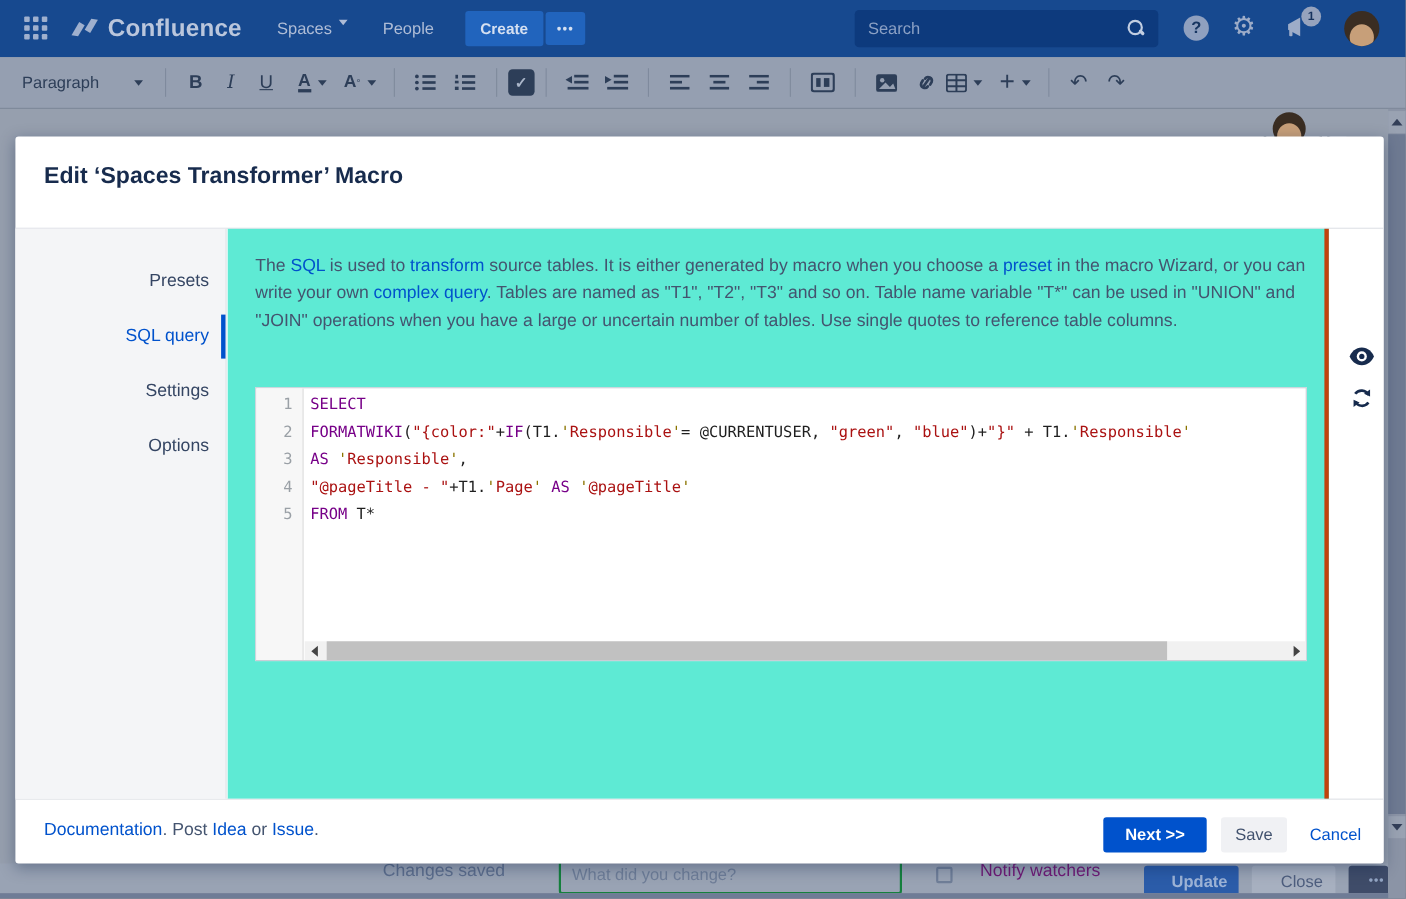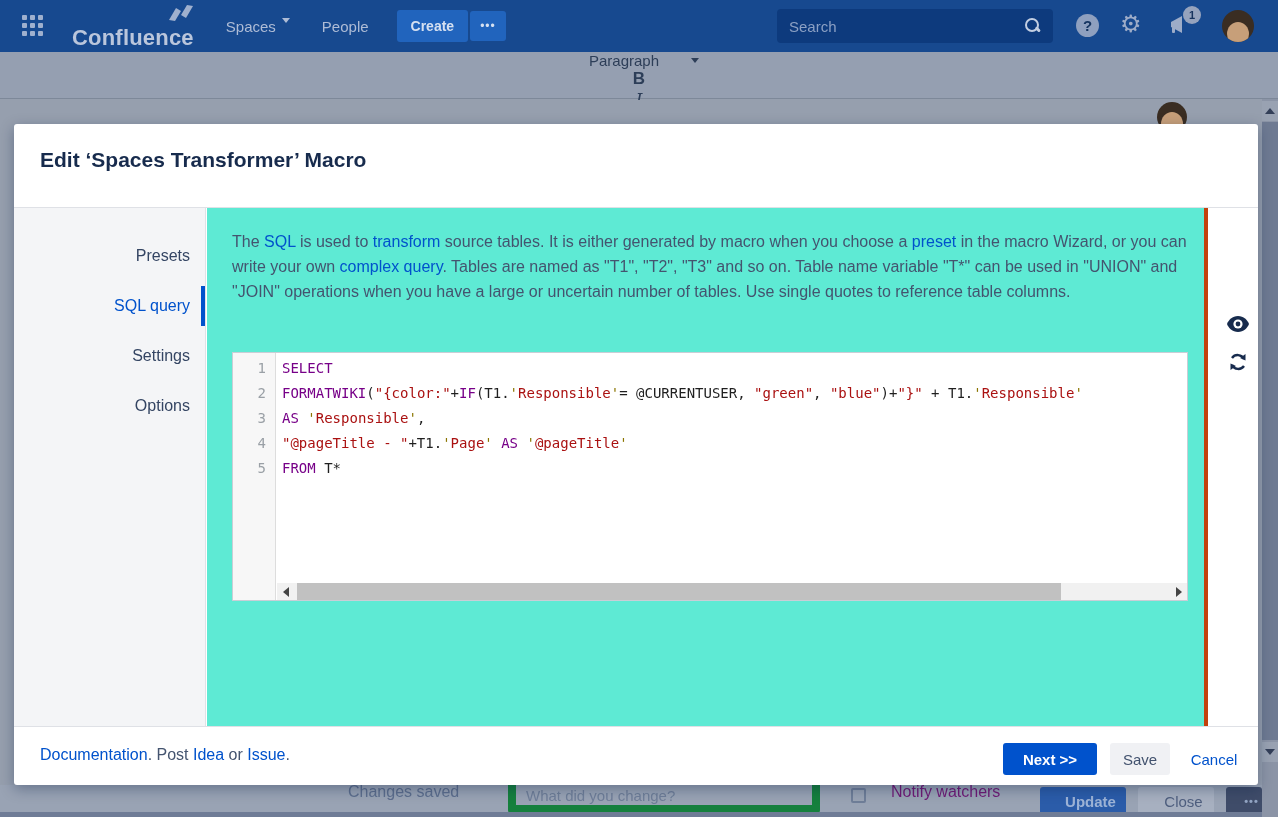--- a/index.html
+++ b/index.html
@@ -6,21 +6,21 @@
   body { background:#444; }
   #app { position:relative; width:1278px; height:817px; overflow:hidden;
          font-family:"Liberation Sans", sans-serif; background:#969fae; }
 
   
   .hdr { position:absolute; left:0; top:0; width:1278px; height:52px; background:#17498f;
          display:flex; align-items:center; color:#b6c3da; }
   .hdr-grid { width:22px; height:22px; margin-left:22px; display:grid;
               grid-template-columns:repeat(3,5px); grid-template-rows:repeat(3,5px); gap:3px; }
   .hdr-grid span { background:#9fb0ce; border-radius:1px; }
-  .logo { display:flex; align-items:flex-end; margin-left:20px;flex-direction:column; }
+  .logo { display:flex; align-items:flex-start; margin-left:20px; }
   .logo-text { font-size:22px; font-weight:700; color:#bac6dc; margin-left:8px; letter-spacing:.2px; }
   .nav-item { font-size:15px; color:#aebcd6; margin-left:32px; display:flex; gap:6px; }
   .caret { display:inline-block; width:0; height:0; border-left:4px solid transparent;
            border-right:4px solid transparent; border-top:5px solid #aebcd6; }
   .hdr-btn { background:#2164bd; color:#d5e0f1; font-weight:700; font-size:14px;
              border-radius:3px; padding:8px 14px; margin-left:28px; }
   .hdr-dots { background:#2164bd; color:#d5e0f1; border-radius:3px; padding:8px 10px;
               margin-left:2px; font-size:12px; letter-spacing:1px; }
   .hdr-search { position:absolute; left:777px; top:9px; width:276px; height:34px; background:#0d3a7d;
                 border-radius:4px; display:flex; align-items:center; }
@@ -37,42 +37,42 @@
   .mega { position:absolute; left:1168px; top:14px; }
   .badge { position:absolute; left:1183px; top:6px; width:18px; height:18px; border-radius:50%;
            background:#96a3bd; color:#17335e; font-size:11px; font-weight:700;
            display:flex; align-items:center; justify-content:center; }
   .avatar { position:absolute; width:32px; height:32px; border-radius:50%; overflow:hidden; background:#3a2d22; }
   .avatar::after { content:''; position:absolute; left:50%; bottom:-4px; transform:translateX(-50%);
                    width:22px; height:24px; border-radius:50%; background:#c79f79; }
   .av-hdr { left:1222px; top:10px; }
 
   .tbar { position:absolute; left:0; top:52px; width:1278px; height:47px; background:#959fb1;
-          border-bottom:1px solid #7d8899; display:flex; align-items:center; color:#2d3e58;flex-direction:column; }
+          border-bottom:1px solid #7d8899; display:flex; align-items:center; color:#2d3e58; }
   .t-item { display:flex; align-items:center; justify-content:center; height:30px; color:#2d3e58; }
   .t-sep { width:1px; height:26px; background:#7f8a9d; margin:0 10px; }
   .para { font-size:15px; margin-left:20px; width:120px; justify-content:flex-start; gap:26px; }
   .t-b { font-weight:700; font-size:17px; width:34px; }
   .t-i { font-style:italic; font-family:"DejaVu Serif", serif; font-size:17px; width:30px; }
   .t-u { text-decoration:underline; font-size:17px; width:34px; }
   .t-A { font-size:16px; font-weight:600; border-bottom:3px solid #2d3e58; line-height:15px; }
   .t-caret { border-top-color:#2d3e58; margin-left:6px; }
   svg.ticon { display:block; }
   .chk { width:24px; height:24px; border-radius:4px; background:#2d3e58; color:#aab6c9;
          font-size:14px; font-weight:700; display:flex; align-items:center; justify-content:center; }
   .t-undo { font-family:"DejaVu Sans", sans-serif; font-size:19px; width:34px; }
   .t-src { background:#a7b1c1; border-radius:3px; padding:5px 10px; font-size:14px; font-weight:700; }
   .t-q { font-size:17px; font-weight:700; }
 
   .strip { position:absolute; left:0; top:100px; width:1278px; height:24px; background:#969fae; }
   .av-behind { left:1157px; top:2px; width:30px; height:30px; }
 
   .savebar { position:absolute; left:0; top:785px; width:1262px; height:27px; background:#99a3b4; overflow:hidden;text-align:center; }
   .sv-txt { position:absolute; left:348px; top:-2px; font-size:16px; color:#5d6e8d; }
-  .sv-input { position:absolute; left:508px; top:-8px; width:312px; height:36px; border:8px solid #15803d;
+  .sv-input { position:absolute; left:508px; top:-8px; width:312px; height:36px; border:2px solid #15803d;
               border-radius:3px; color:#6f7e98; font-size:15px; display:flex; align-items:center; padding-left:10px; }
   .sv-chkbox { position:absolute; left:851px; top:3px; width:15px; height:15px; border:2px solid #6f7e98; border-radius:2px; }
   .sv-chklbl { position:absolute; left:877px; top:-2px; font-size:16px; color:#701a75;margin-left:14px; }
   .sv-btn { position:absolute; top:2px; height:28px; border-radius:3px; font-size:15px; font-weight:700;
             display:flex; align-items:center; justify-content:center;padding-left:15px; }
   .sv-update { left:1040px; width:86px; background:#2b5ca9; color:#9db3d6; }
   .sv-close { left:1138px; width:76px; background:#a7b0c0; color:#4e5e7e; font-weight:400; }
   .sv-dots { left:1226px; width:36px; background:#3f4c69; color:#93a5c4; font-size:11px; letter-spacing:1px; }
   .band { position:absolute; left:0; top:812px; width:1278px; height:5px; background:#6f7c96; }
 

